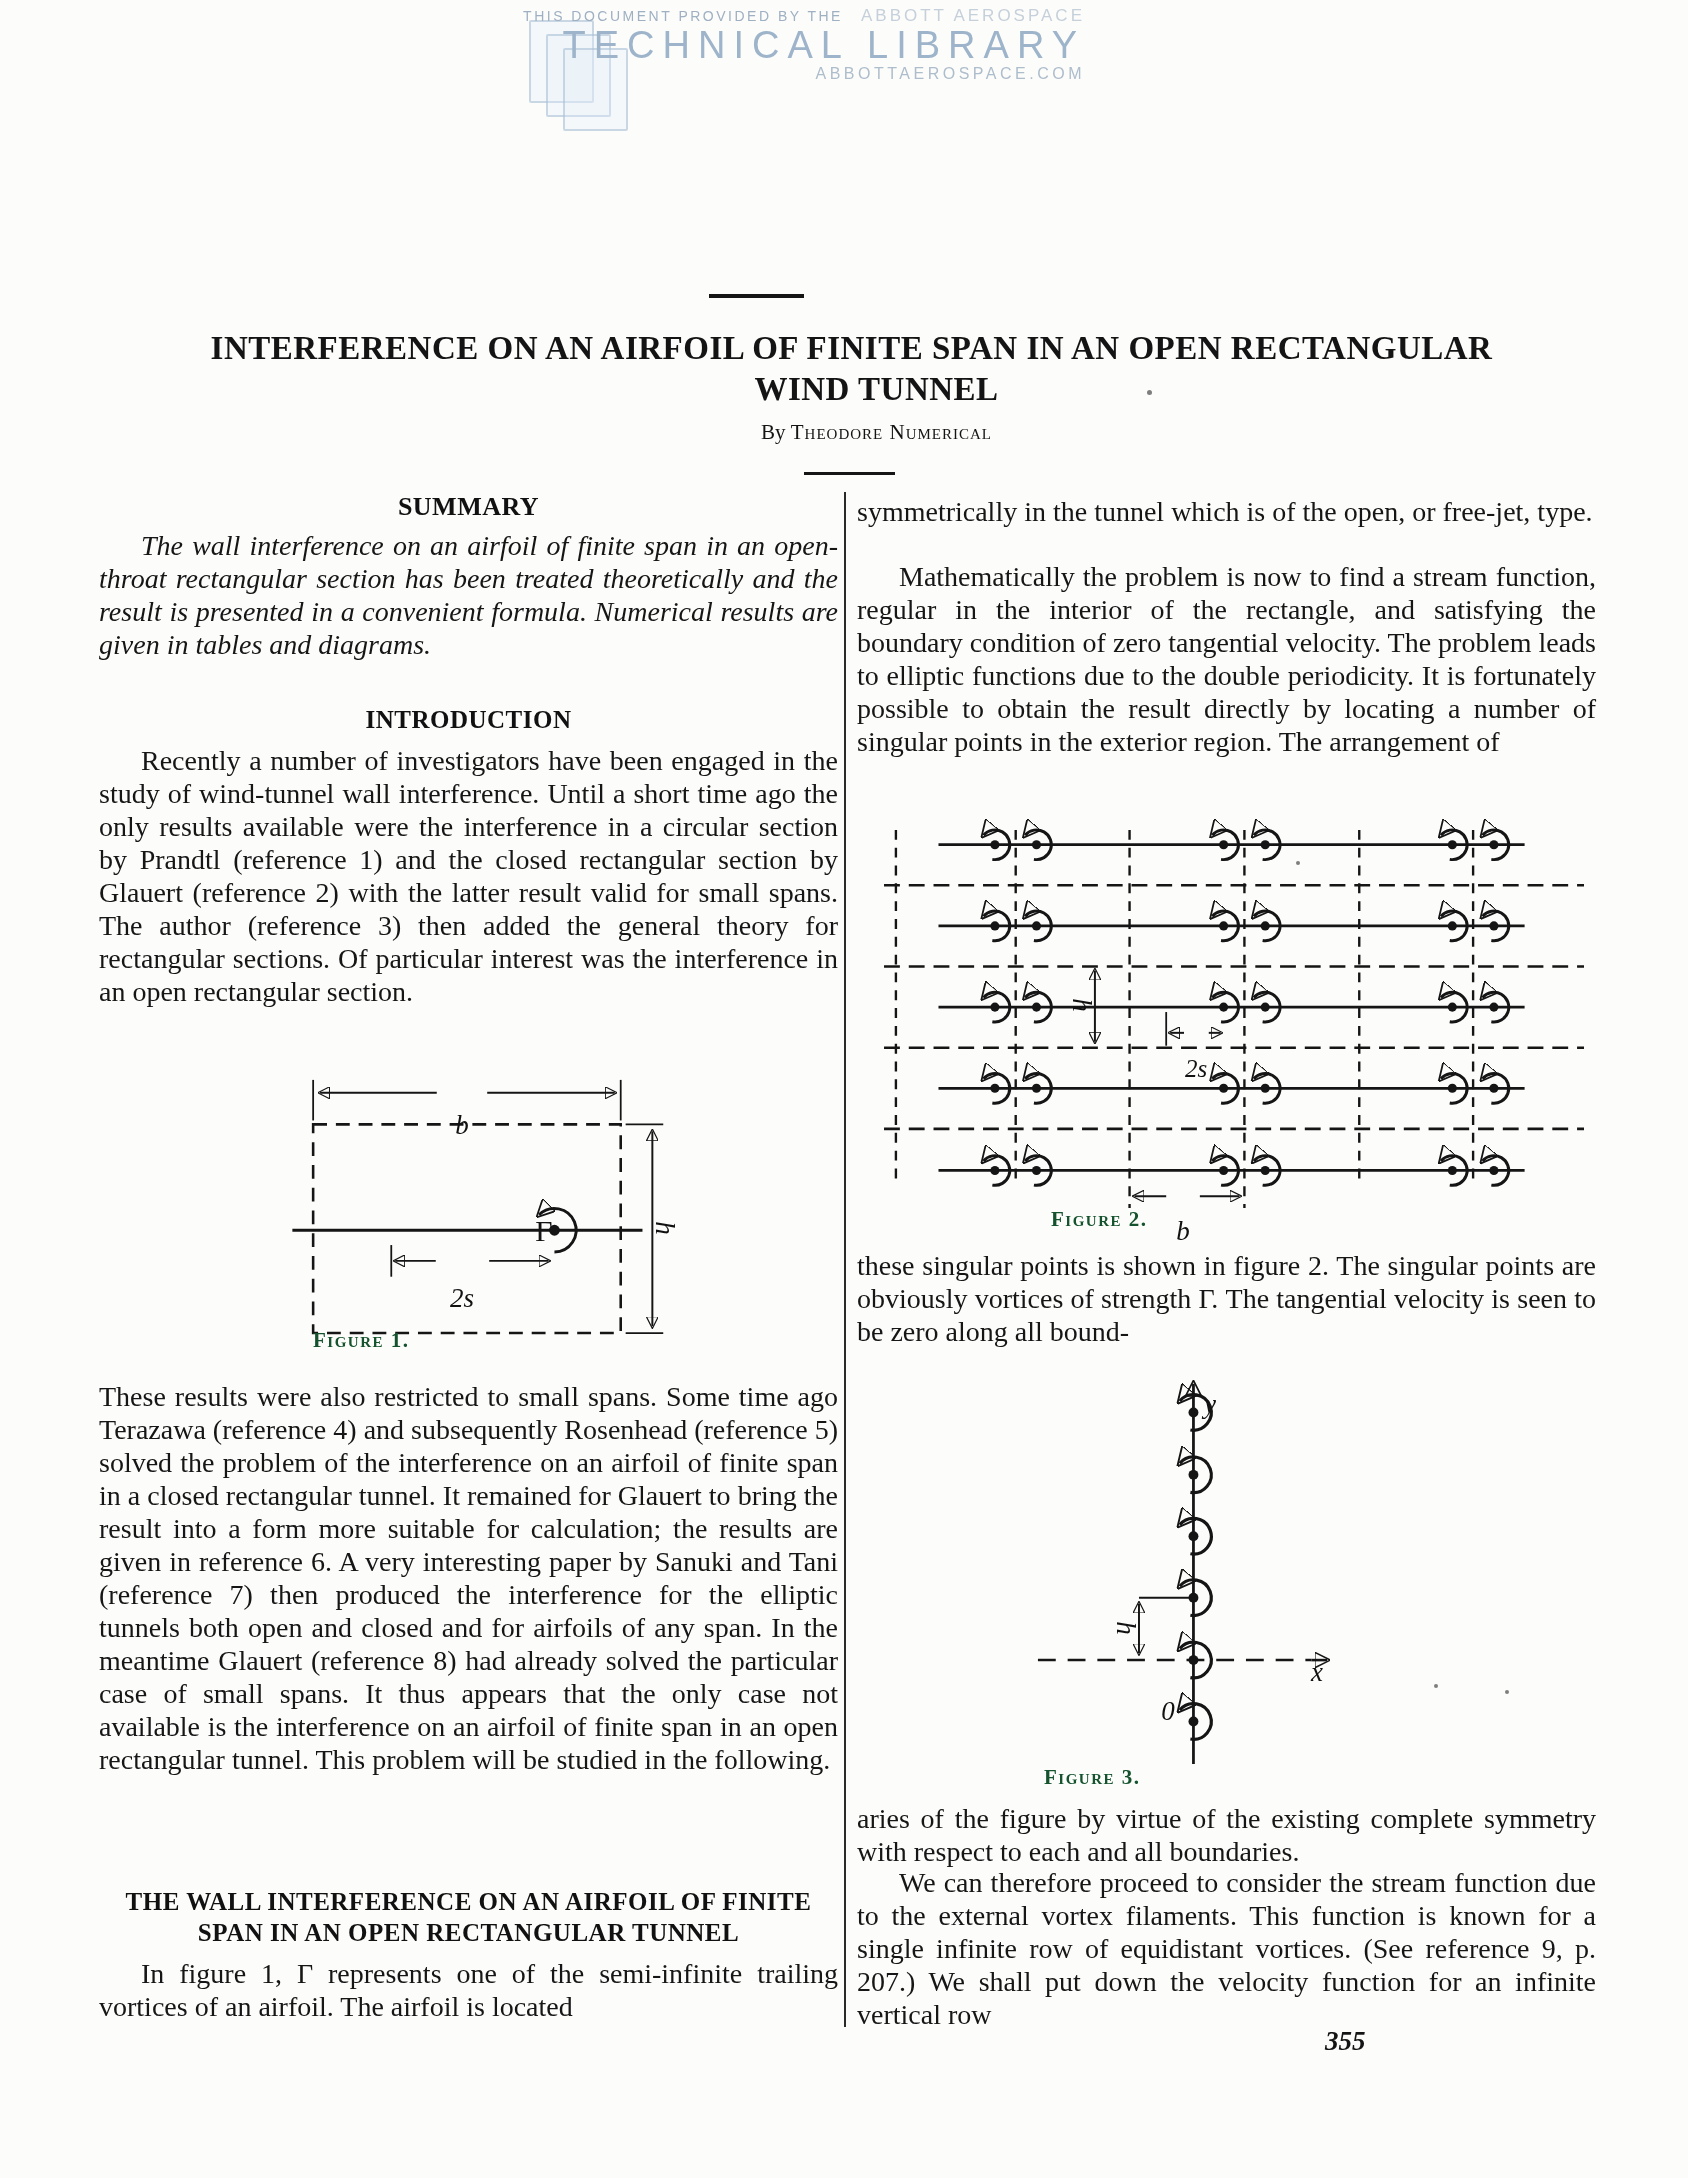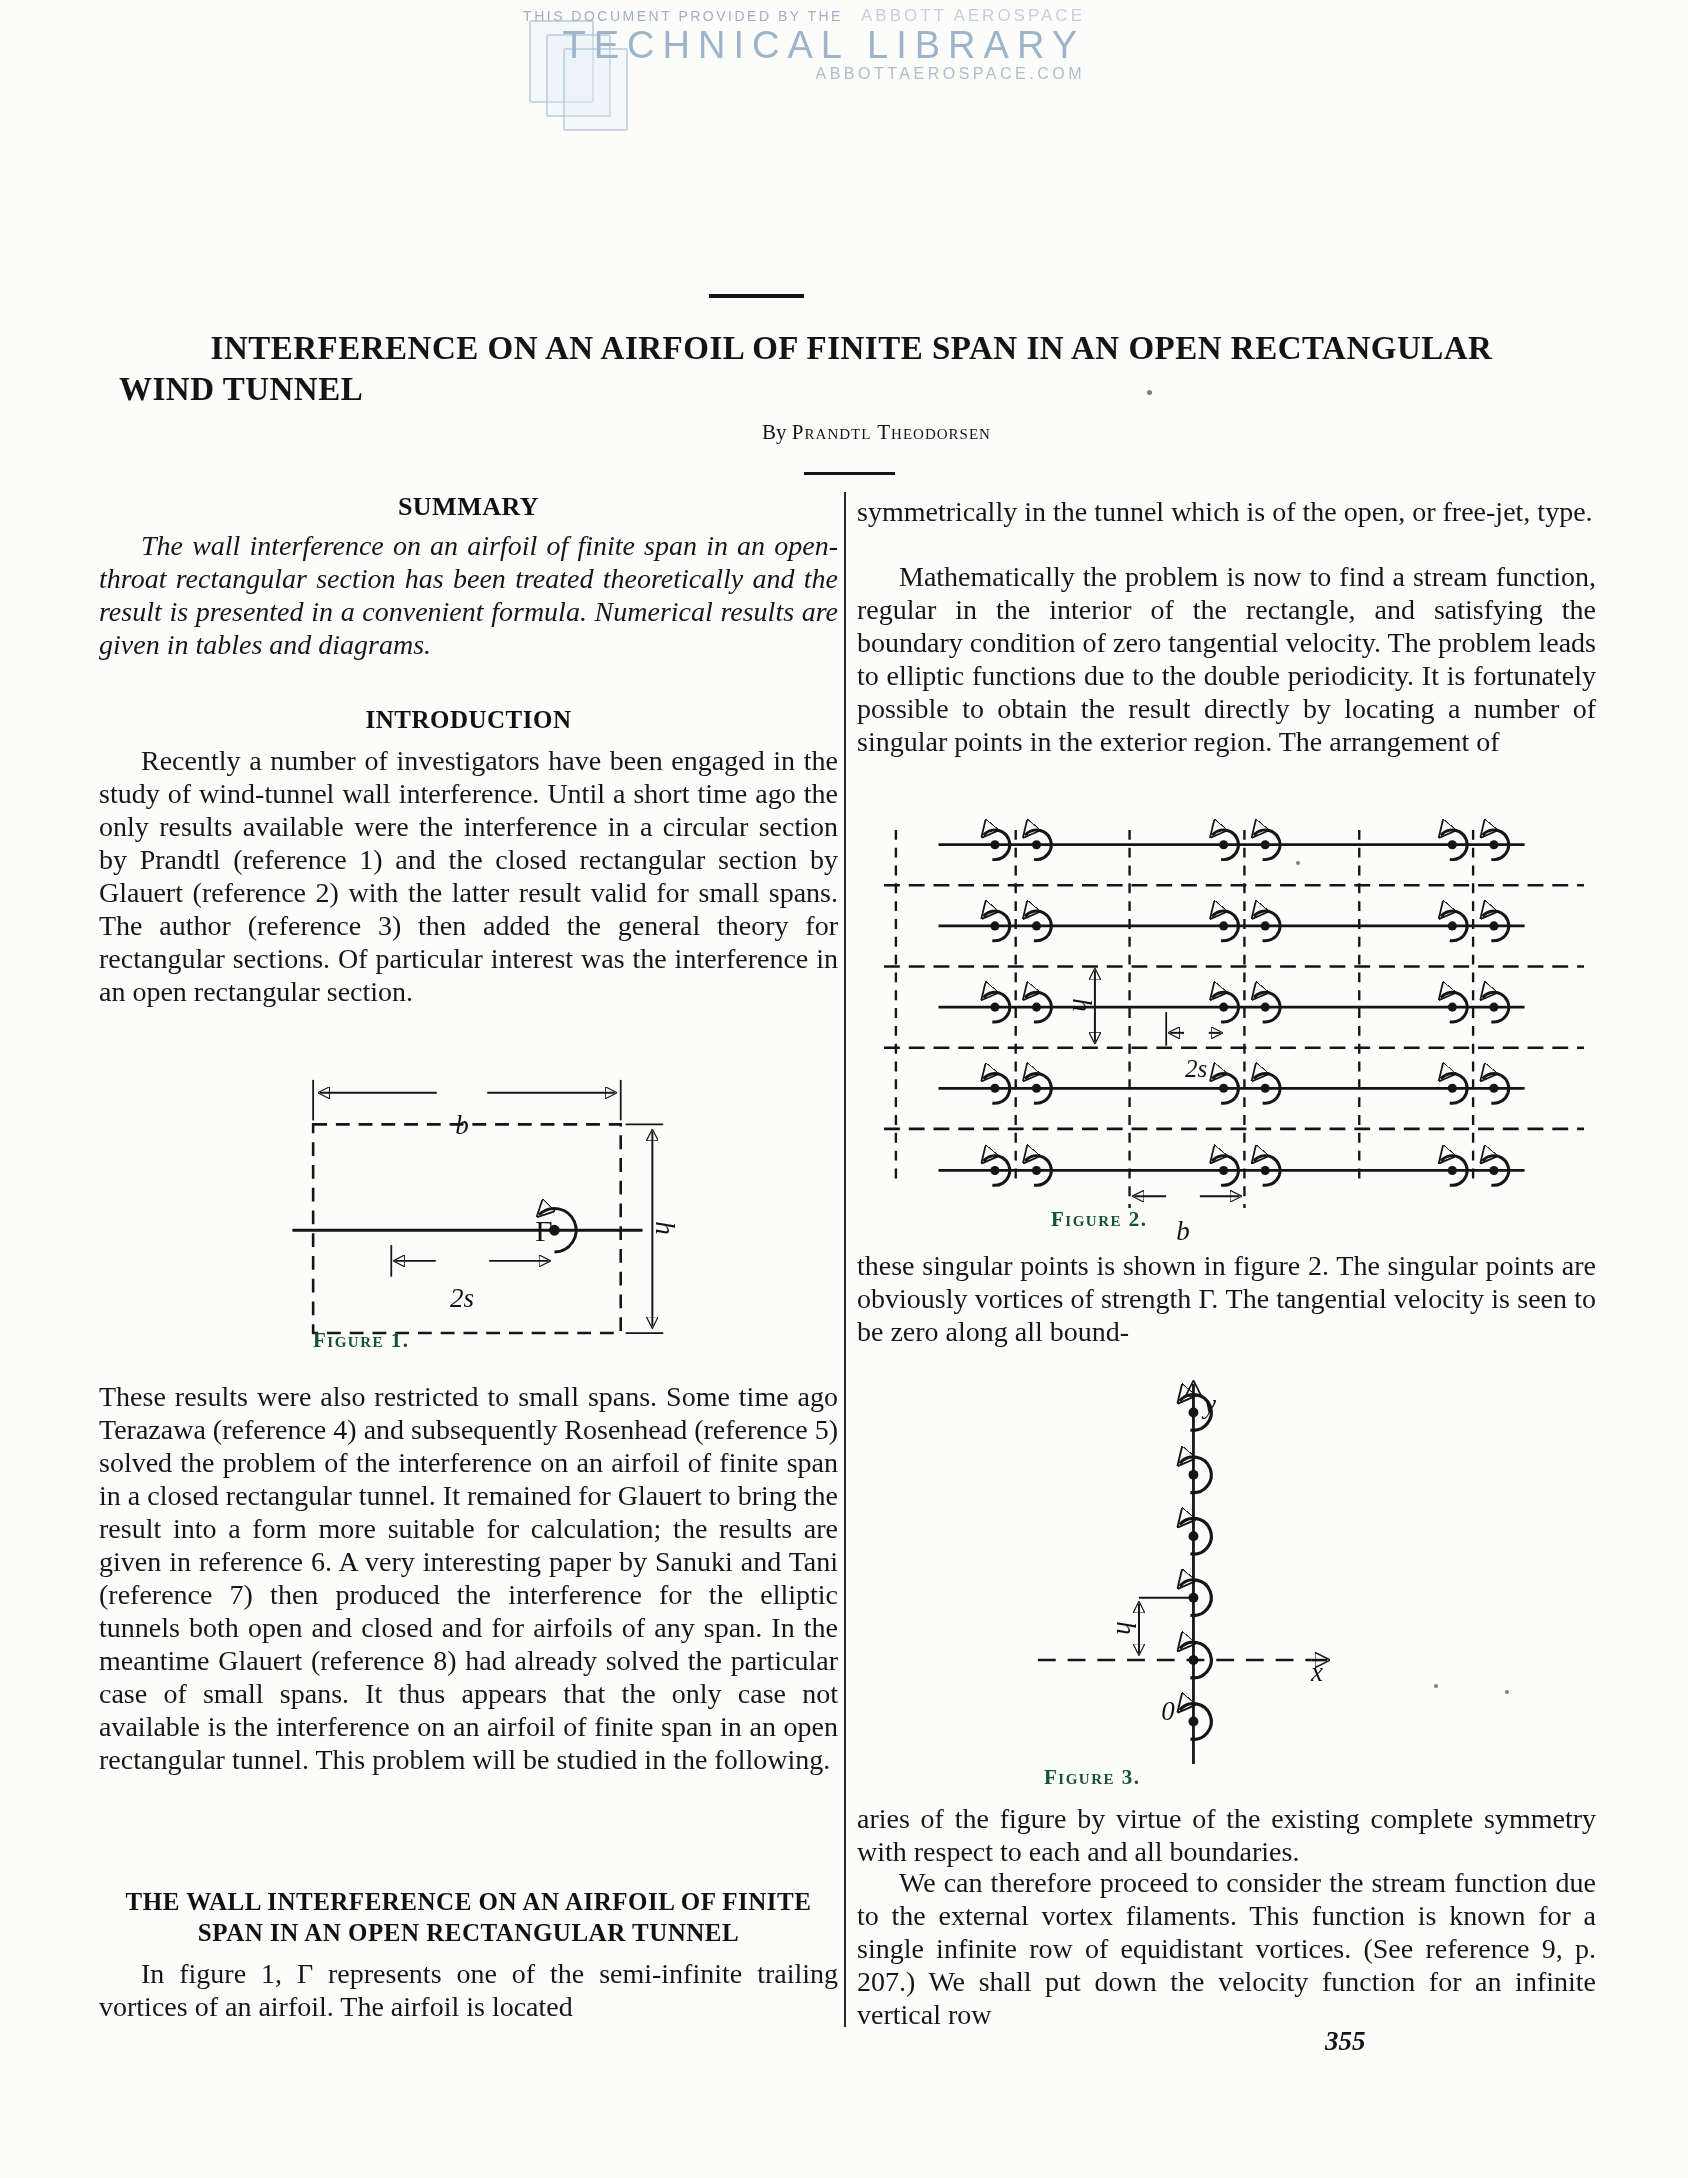--- a/index.html
+++ b/index.html
@@ -60,25 +60,25 @@
   <div class="wm-row" style="top:24px;">
     <span class="wm wm-big">TECHNICAL LIBRARY</span>
   </div>
   <div class="wm-row" style="top:65px;">
     <span class="wm wm-dom">ABBOTTAEROSPACE.COM</span>
   </div>
 
   <div class="abs rule" style="left:709px;top:294px;width:95px;height:4px;"></div>
 
   <div class="abs" style="left:94px;top:330px;width:1515px;text-align:center;font-weight:bold;font-size:33px;letter-spacing:0.5px;">INTERFERENCE ON AN AIRFOIL OF FINITE SPAN IN AN OPEN RECTANGULAR</div>
-  <div class="abs" style="left:119px;top:371px;width:1515px;text-align:left;font-weight:bold;font-size:33px;letter-spacing:0.5px;">WIND TUNNEL</div>
+  <div class="abs" style="left:119px;top:371px;width:1515px;text-align:center;font-weight:bold;font-size:33px;letter-spacing:0.5px;">WIND TUNNEL</div>
 
   <div class="abs" style="left:515px;top:420px;width:723px;text-align:center;font-size:21px;">
     <span>By</span>
-    <span style="font-variant:small-caps;letter-spacing:1px;">Prandtl Theodorsen</span>
+    <span style="font-variant:small-caps;letter-spacing:1px;">Theodore Numerical</span>
   </div>
   <div class="abs rule" style="left:804px;top:472px;width:91px;height:3px;"></div>
 
   <div class="abs divider" style="left:844px;top:492px;height:1535px;"></div>
 
   <div class="abs chead" style="left:99px;top:492px;width:739px;">SUMMARY</div>
   <div class="abs para ital ind" style="left:99px;top:529px;width:739px;">The wall interference on an airfoil of finite span in an open-throat rectangular section has been treated theoretically and the result is presented in a convenient formula. Numerical results are given in tables and diagrams.</div>
 
   <div class="abs chead" style="left:99px;top:706px;width:739px;font-size:25px;">INTRODUCTION</div>
   <div class="abs para ind" style="left:99px;top:744px;width:739px;">Recently a number of investigators have been engaged in the study of wind-tunnel wall interference. Until a short time ago the only results available were the interference in a circular section by Prandtl (reference 1) and the closed rectangular section by Glauert (reference 2) with the latter result valid for small spans. The author (reference 3) then added the general theory for rectangular sections. Of particular interest was the interference in an open rectangular section.</div>

